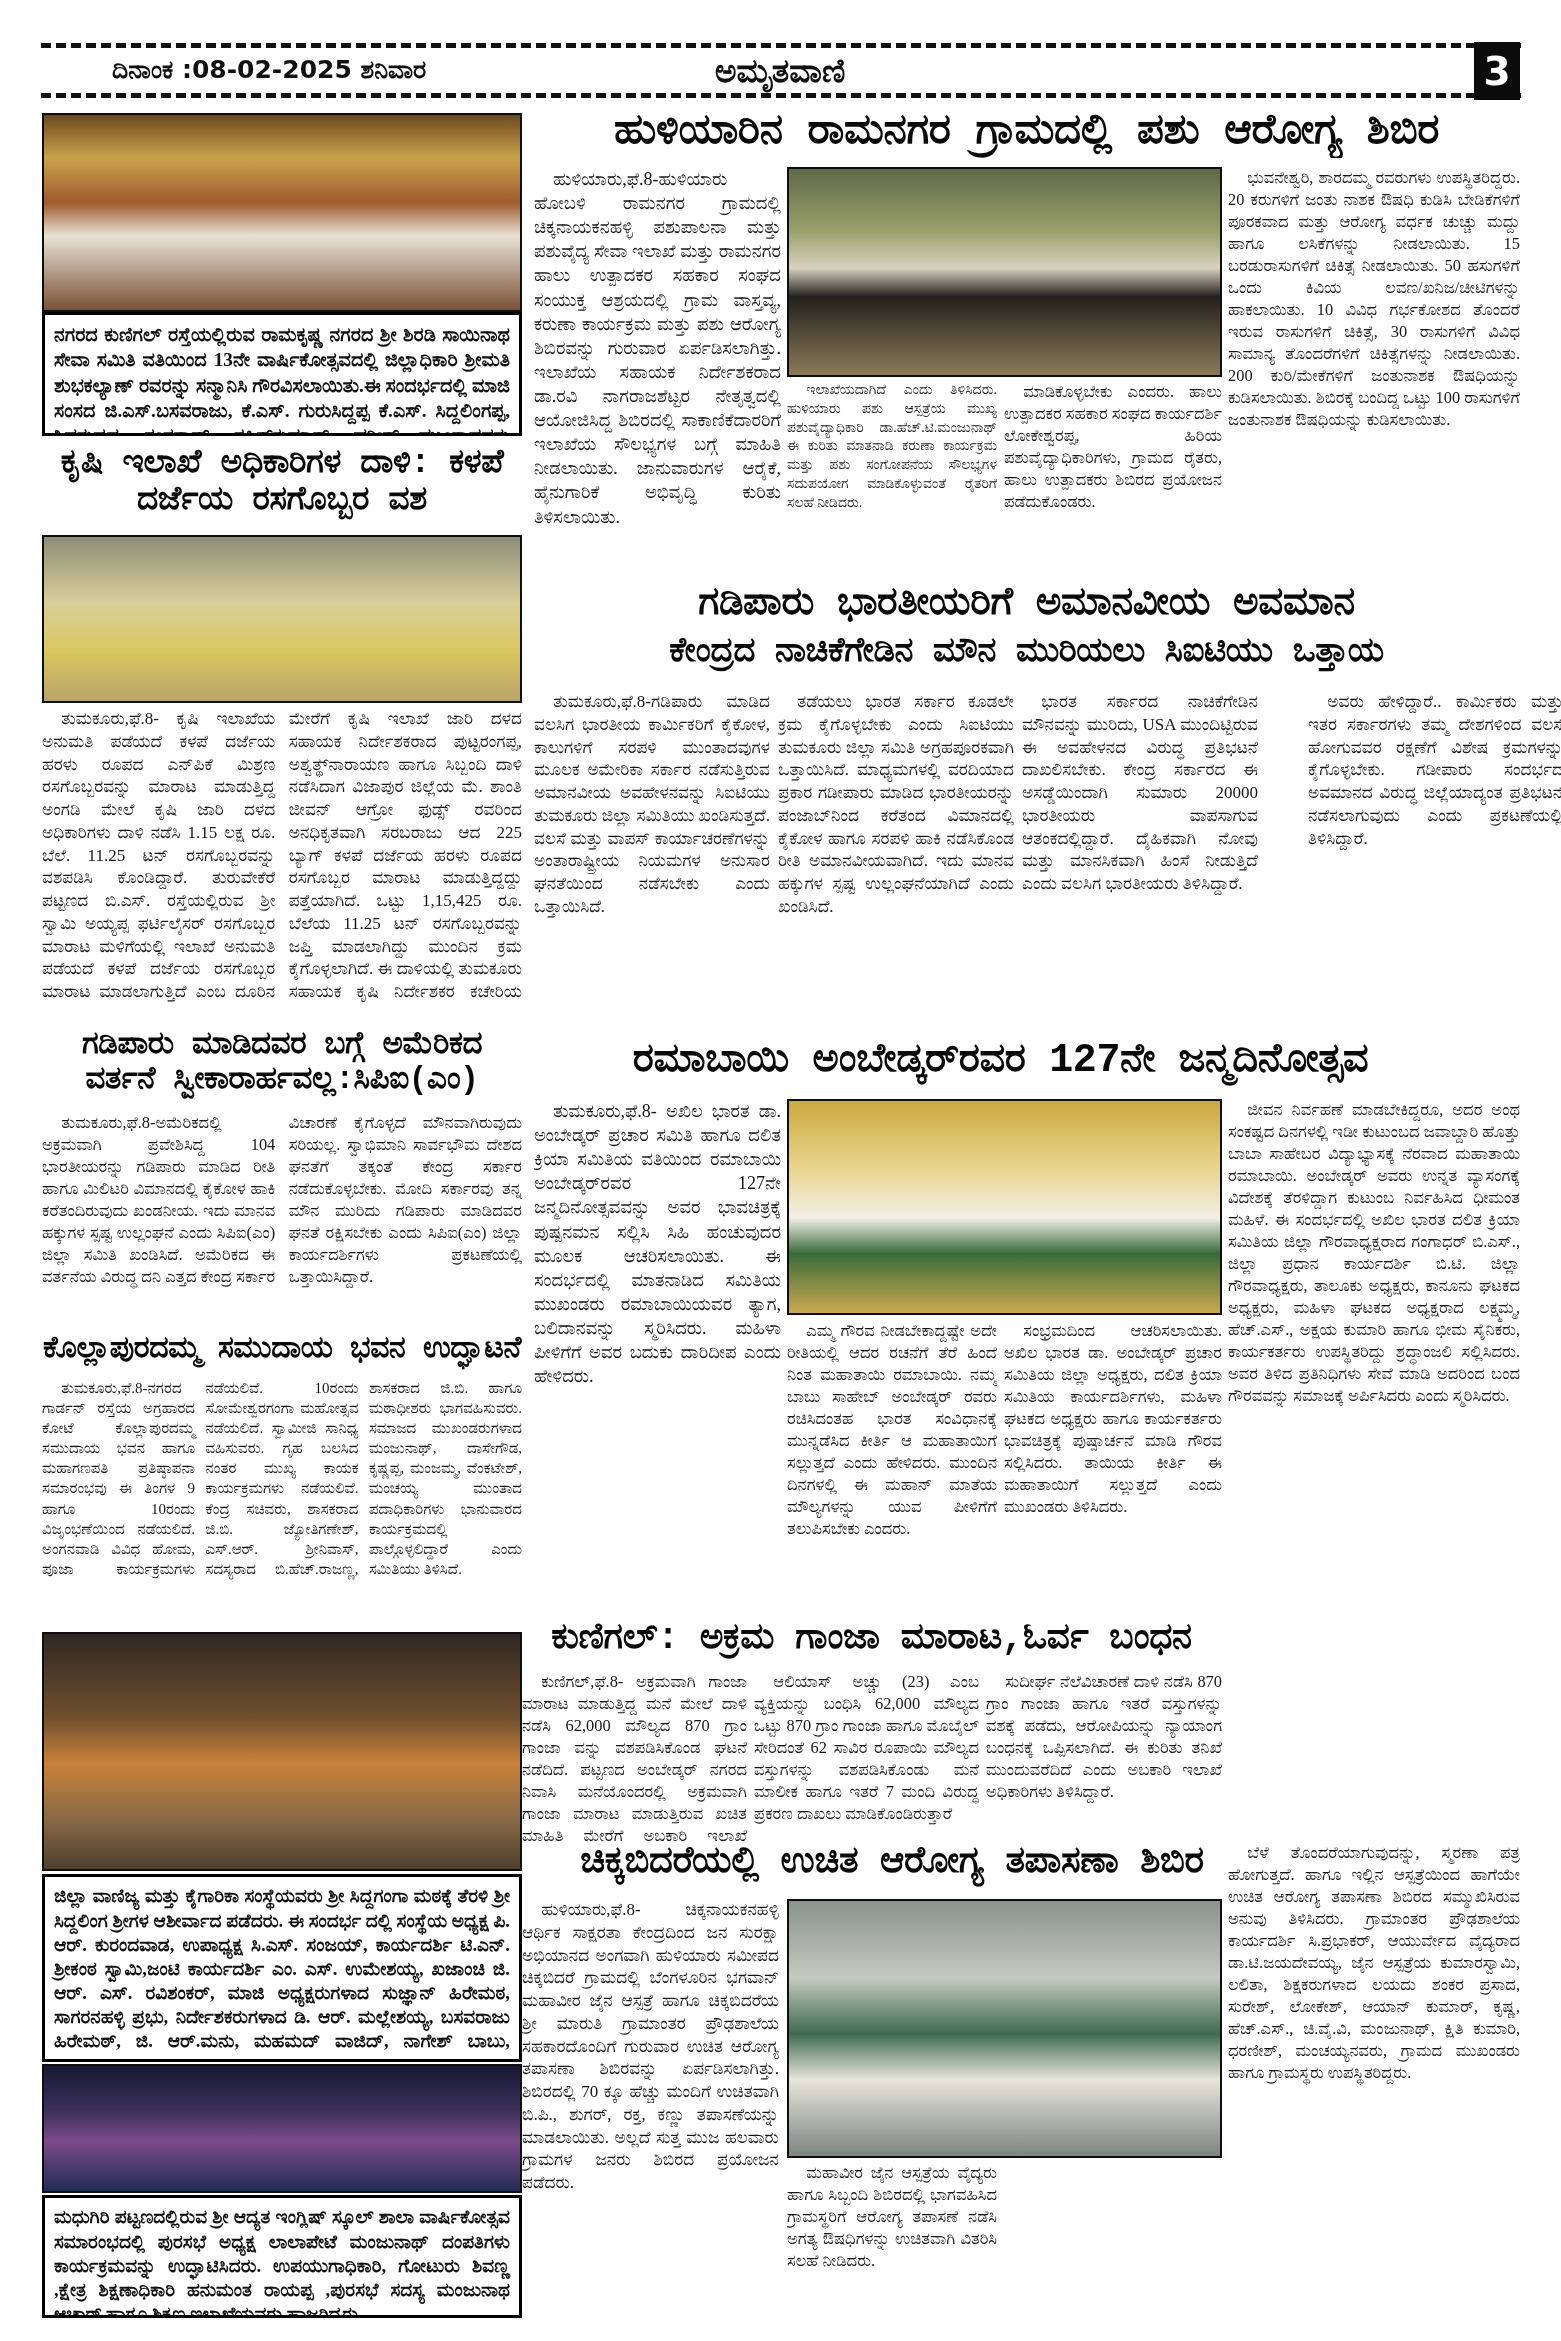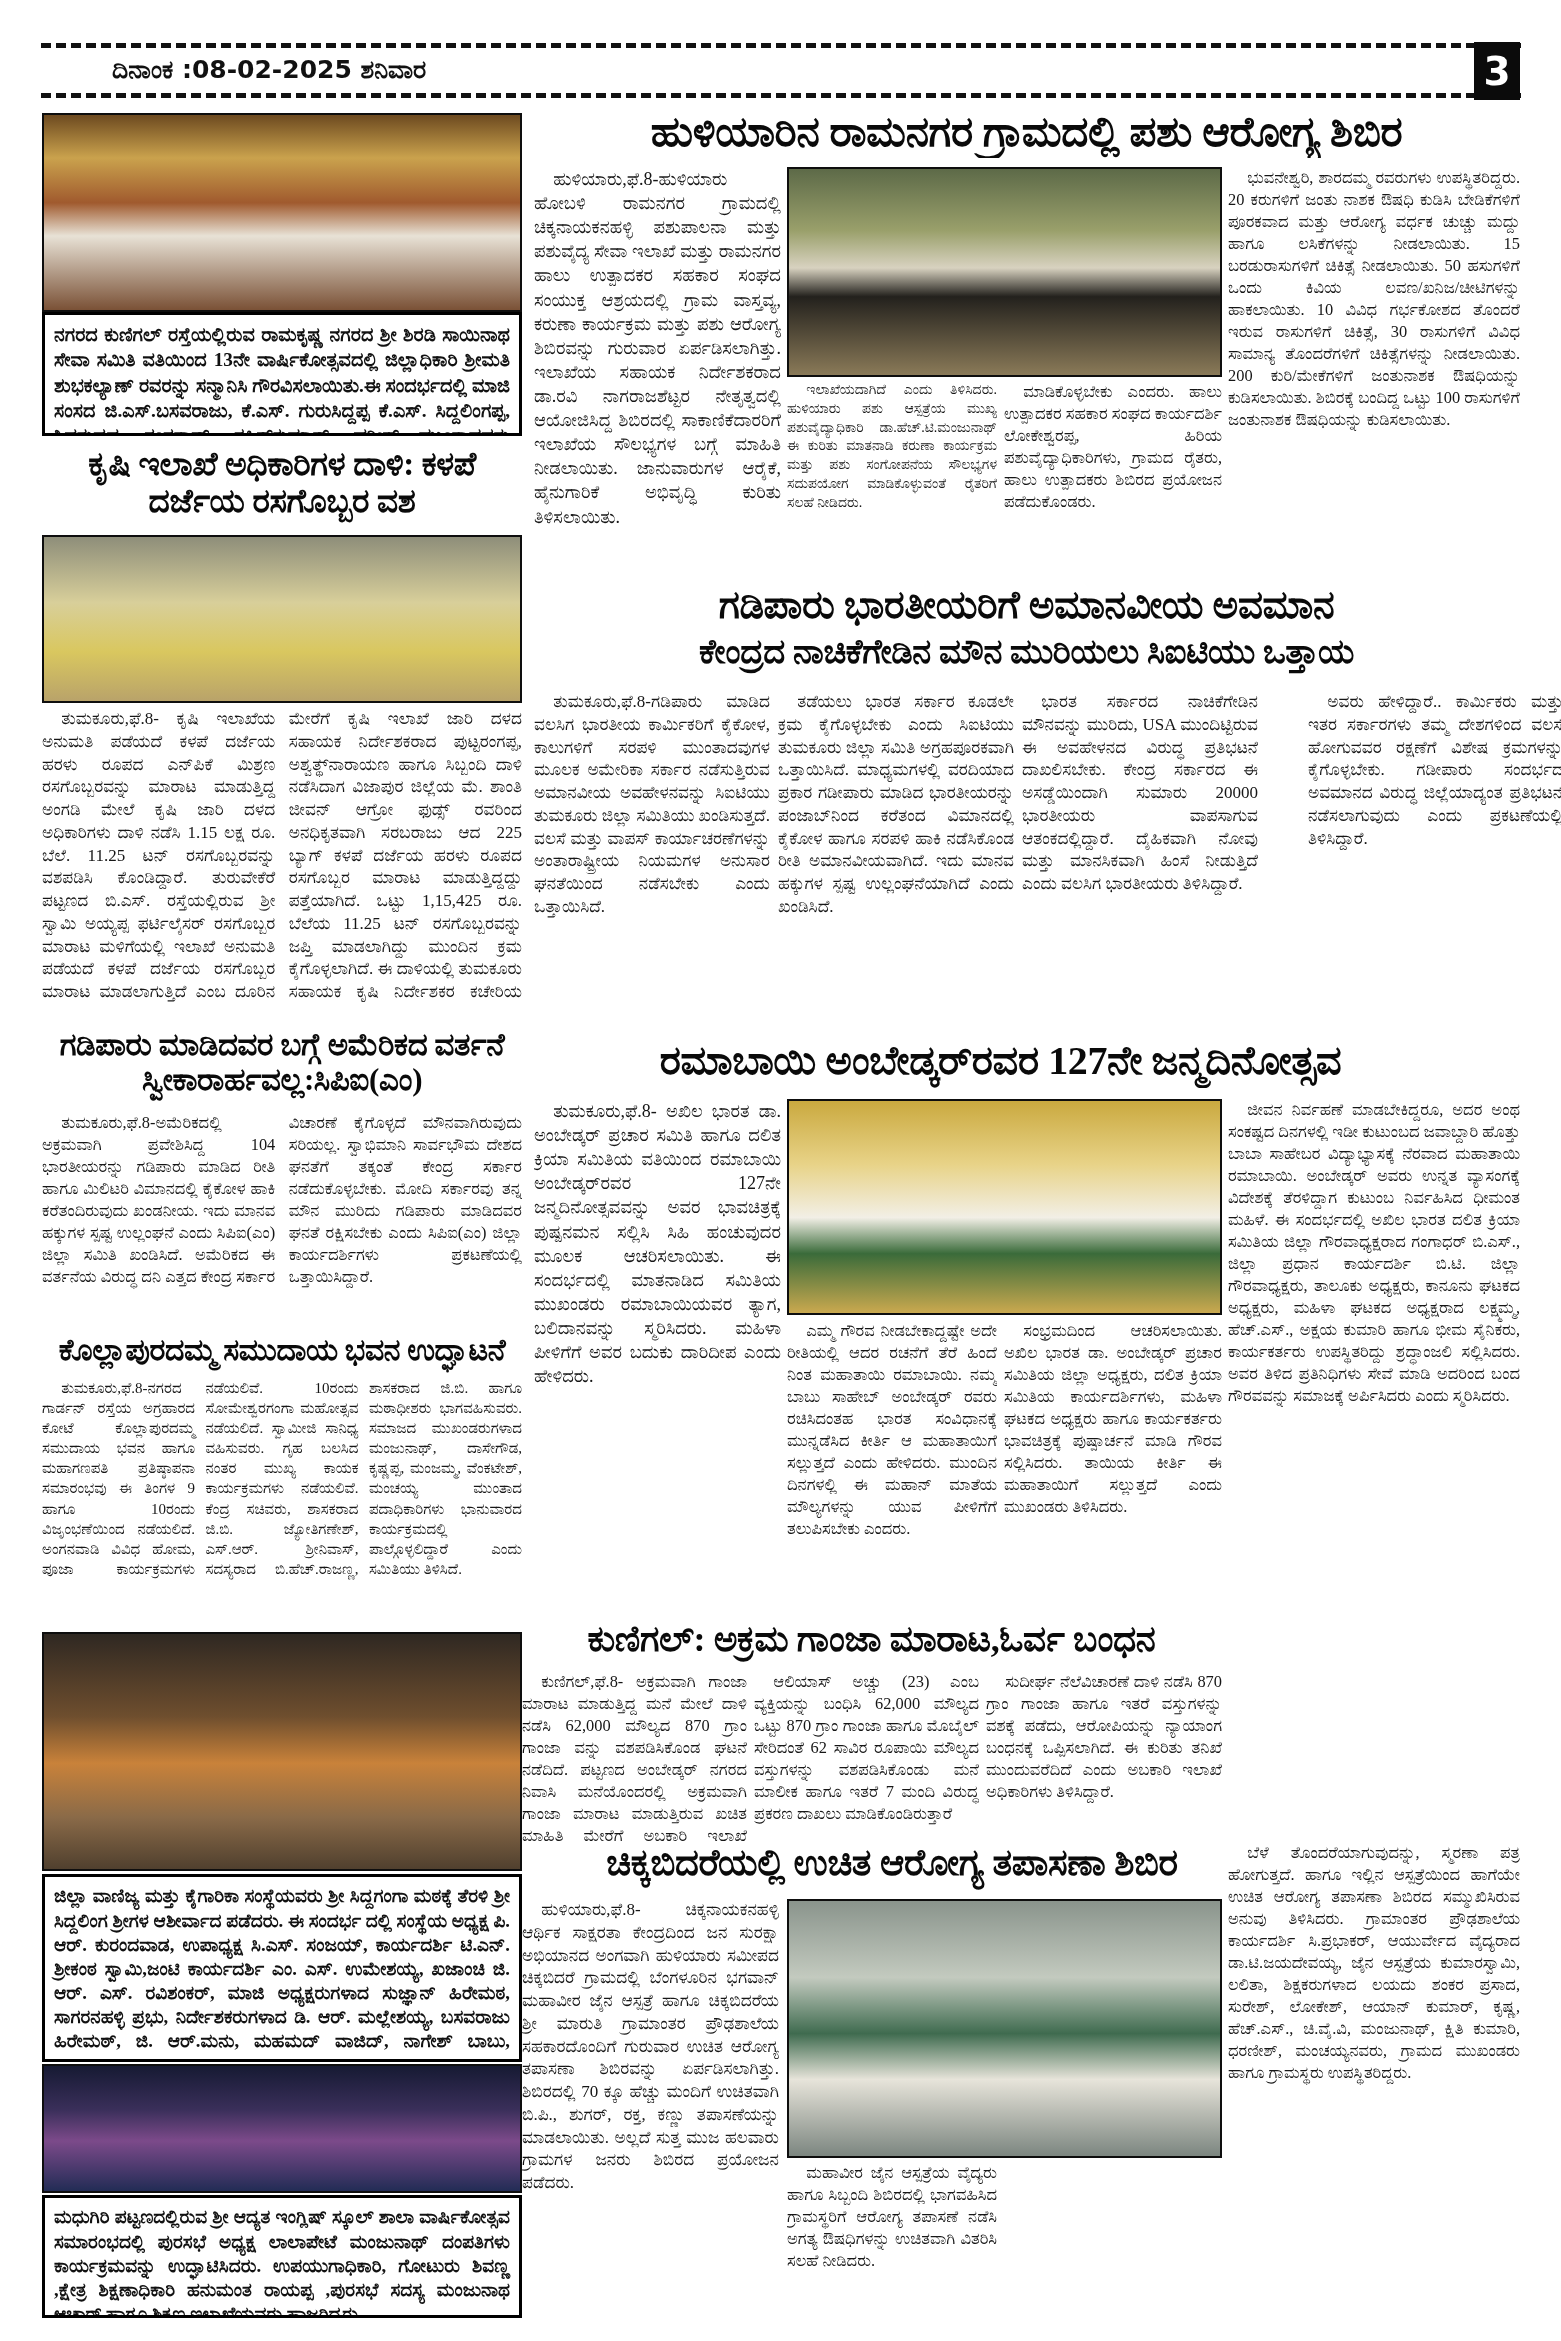--- a/index.html
+++ b/index.html
@@ -15,41 +15,42 @@
   .abs { position: absolute; }
   
   .hdr-band { border-top: 5.2px dashed #111; border-bottom: 5.2px dashed #111; }
   .hdr-date { font-weight: bold; font-size: 25px; font-family:"DejaVu Sans",sans-serif; }
   .hdr-mast { font-weight: bold; font-size: 33px; text-align:center; font-family:"DejaVu Sans",sans-serif; }
   .hdr-page { background:#0b0b0b; color:#fff; font-weight:bold; font-size:39px;
               display:flex; align-items:center; justify-content:center;
               font-family:"DejaVu Sans",sans-serif; }
   
   .head { font-weight: bold; text-align:center; line-height:1.12; color:#0a0a0a;
-          font-family:Liberation Serif, serif; letter-spacing:-0.4px; overflow:hidden; }
+          font-family:Liberation Mono, monospace; letter-spacing:-0.4px; overflow:hidden; }
   
   .bodytxt { text-align: justify; line-height: 1.34; overflow: hidden;
              font-family:"Liberation Serif","DejaVu Serif",serif; color:#161616; }
   .bodytxt::first-letter { padding-left: 19.3px; }
   
   .cap { border: 3.7px solid #000; padding: 7.4px 9px; font-weight: bold;
          line-height: 1.3; text-align: justify; overflow: hidden;
          font-family:"Liberation Serif",serif; }
   
   .photo { border: 2.2px solid #0e0e0e; overflow:hidden; }
   .ph-people { background-image:
       repeating-linear-gradient(90deg, rgba(255,255,255,.18) 0 19.3px, rgba(0,0,0,.10) 19.3px 39px); }
 </style>
 </head>
 <body>
 
 <div id="page">
 
   <div class="abs hdr-band" style="left:41px; top:43px; width:1480px; height:55px;"></div>
   <div class="abs hdr-date" style="left:112px; top:55px; width:446px;">ದಿನಾಂಕ :08-02-2025 ಶನಿವಾರ</div>
+  <div class="abs hdr-mast" style="left:520px; top:51px; width:520px;">ಅಮೃತವಾಣಿ</div>
   <div class="abs hdr-page" style="left:1474px; top:42px; width:46px; height:58px;">3</div>
 
   <div class="abs photo ph-people" style="left:42px; top:113px; width:480px; height:199px;
        background-color:#8d6b3f;
        background-image:linear-gradient(180deg,#6d4a20 0%,#caa24d 22%,#a05a2e 45%,#e8e2d6 62%,#7a5136 100%);"></div>
   <div class="abs cap" style="left:42px; top:312px; width:480px; height:124px; font-size:19.3px;">ನಗರದ ಕುಣಿಗಲ್ ರಸ್ತೆಯಲ್ಲಿರುವ ರಾಮಕೃಷ್ಣ ನಗರದ ಶ್ರೀ ಶಿರಡಿ ಸಾಯಿನಾಥ ಸೇವಾ ಸಮಿತಿ ವತಿಯಿಂದ 13ನೇ ವಾರ್ಷಿಕೋತ್ಸವದಲ್ಲಿ ಜಿಲ್ಲಾಧಿಕಾರಿ ಶ್ರೀಮತಿ ಶುಭಕಲ್ಯಾಣ್ ರವರನ್ನು ಸನ್ಮಾನಿಸಿ ಗೌರವಿಸಲಾಯಿತು.ಈ ಸಂದರ್ಭದಲ್ಲಿ ಮಾಜಿ ಸಂಸದ ಜಿ.ಎಸ್.ಬಸವರಾಜು, ಕೆ.ಎಸ್. ಗುರುಸಿದ್ದಪ್ಪ ಕೆ.ಎಸ್. ಸಿದ್ದಲಿಂಗಪ್ಪ, ಶಿವರುದ್ರಪ್ಪ, ರಂಗನಾಥ್, ರಕ್ಷಿತ್‌ಕುಮಾರ್, ಹರೀಶ್ ಮುಂತಾದವರು ಉಪಸ್ಥಿತರಿದ್ದರು.</div>
 
   <div class="abs head" style="left:42px; top:446px; width:480px; height:86px; font-size:33px;">ಕೃಷಿ ಇಲಾಖೆ ಅಧಿಕಾರಿಗಳ ದಾಳಿ: ಕಳಪೆ ದರ್ಜೆಯ ರಸಗೊಬ್ಬರ ವಶ</div>
   <div class="abs photo ph-people" style="left:42px; top:535px; width:480px; height:168px;
        background-color:#c6b277;

